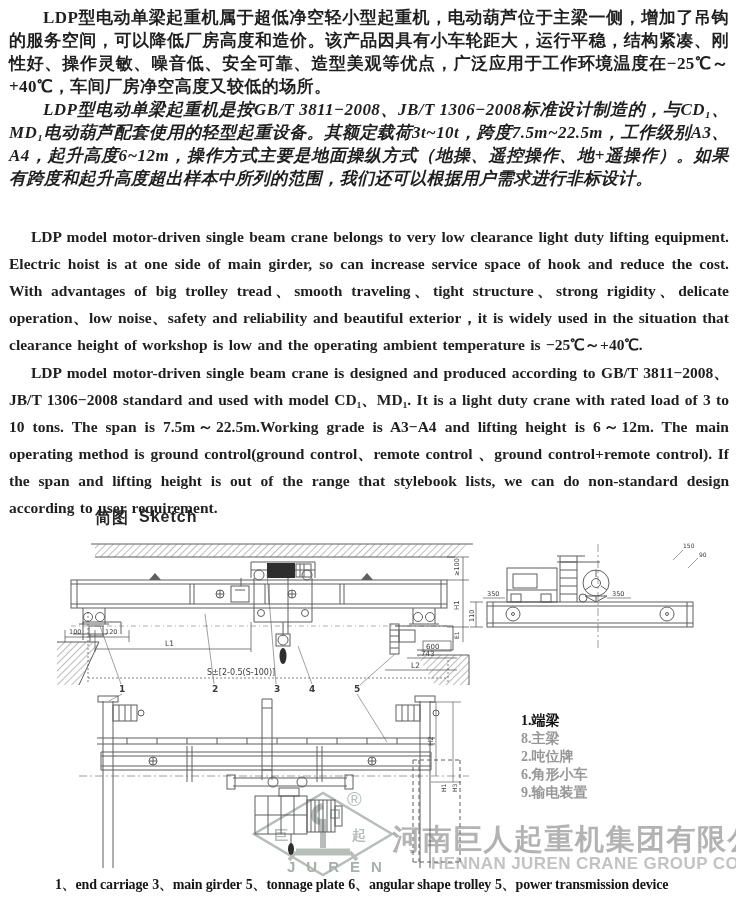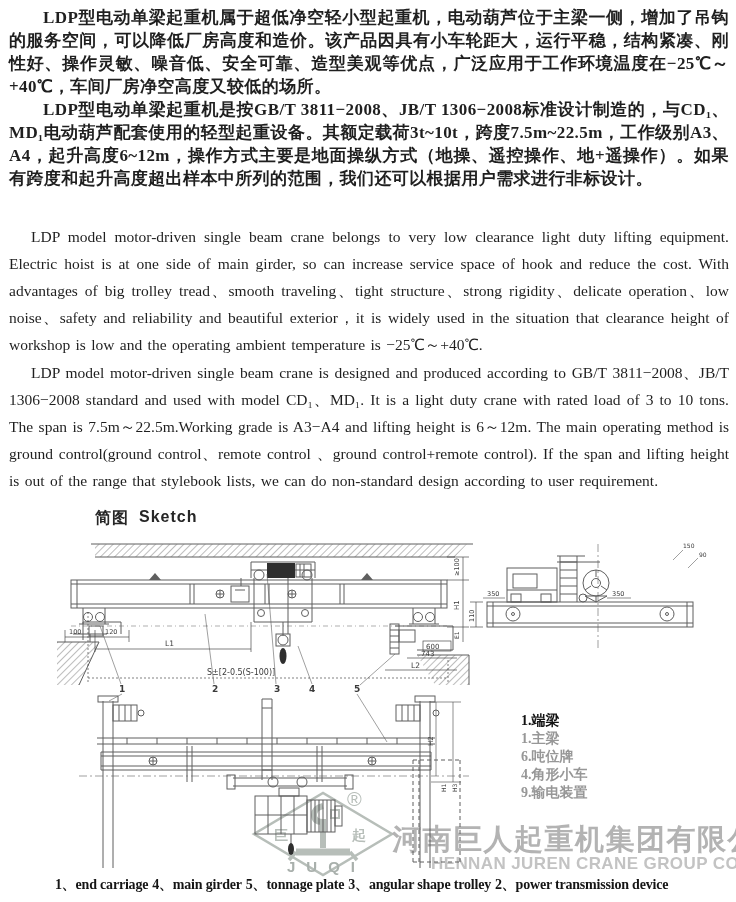--- a/index.html
+++ b/index.html
@@ -1,22 +1,22 @@
 <!DOCTYPE html>
 <html><head>
 <meta charset="utf-8">
 <style>
   html,body{margin:0;padding:0;background:#888;}
   .page{position:relative;width:736px;height:902px;background:#ffffff;overflow:hidden;
         font-family:"Liberation Serif",serif;color:#1f1f1f;}
   .para{position:absolute;left:9px;right:7px;margin:0;text-align:justify;}
   .cn{font-size:17px;line-height:23px;font-weight:600;letter-spacing:0.4px;text-indent:34px;}
   .cn1{top:6px;}
-  .cn2{top:98px;}
-  .en{font-size:15.5px;line-height:27px;font-weight:400;text-indent:22px;word-spacing:1.5px;}
+  .cn2{top:98px;font-style:italic;}
+  .en{font-size:15.5px;line-height:27px;font-weight:700;text-indent:22px;word-spacing:1.5px;}
   .en1{top:223px;}
   .en2{top:359px;}
   .sketch-heading{position:absolute;left:95px;top:508px;margin:0;
         font-family:"Liberation Sans",sans-serif;font-size:16px;font-weight:600;color:#262626;
         letter-spacing:1px;display:flex;gap:10px;}
   
   .wm{position:absolute;z-index:1;}
   .wm-logo{left:248px;top:788px;}
   .wm-r{left:347px;top:788px;font-size:20px;color:#b7beb9;font-family:"Liberation Sans",sans-serif;}
   .wm-juqi{left:287px;top:858px;font-family:"Liberation Sans",sans-serif;font-weight:bold;
@@ -54,21 +54,21 @@
       <polygon points="6,46 75,5 144,46 75,87" stroke-width="2.5"></polygon>
       <path d="M75,18 q-9,2 -9,9 q0,7 9,7 V60" stroke-width="6"></path>
       <path d="M48,64 H102" stroke-width="7"></path>
       <path d="M48,64 L41,72 M102,64 L109,72" stroke-width="3.5"></path>
       <rect x="83" y="22" width="8" height="8" stroke-width="2"></rect>
     </g>
     <text x="26" y="52" font-size="14" fill="#b7beb9" font-weight="bold">巨</text>
     <text x="104" y="52" font-size="14" fill="#b7beb9" font-weight="bold">起</text>
   </svg>
   <div class="wm wm-r">®</div>
-  <div class="wm wm-juqi">JUQI</div>
+  <div class="wm wm-juqi">JUREN</div>
   <div class="wm wm-cn">河南巨人起重机集团有限公司</div>
   <div class="wm wm-en">HENNAN JUREN CRANE GROUP CO.LTD</div>
 
   <svg class="diagram" width="681" height="340" viewBox="0 0 681 340">
     <defs>
       <pattern id="hx" width="5" height="5" patternUnits="userSpaceOnUse" patternTransform="rotate(45)">
         <line x1="0" y1="0" x2="0" y2="5" stroke="#7c7c7c" stroke-width="1"></line>
       </pattern>
     </defs>
 
@@ -250,27 +250,27 @@
         <path d="M375,164 H406 M381,164 V238 M398,164 V244 M376,244 H406"></path>
       </g>
     </g>
     <text x="378" y="208" font-size="7" transform="rotate(-90 378 208)">H2</text>
     <text x="391" y="254" font-size="6" transform="rotate(-90 391 254)">H1</text>
     <text x="402" y="254" font-size="6" transform="rotate(-90 402 254)">H3</text>
   </svg>
 
   <div class="parts-list">
     <div class="part-1">1.端梁</div>
-    <div class="part-rest">1.主梁</div>
-    <div class="part-rest">6.吨位牌</div>
-    <div class="part-rest">4.角形小车</div>
+    <div class="part-rest">8.主梁</div>
+    <div class="part-rest">2.吨位牌</div>
+    <div class="part-rest">6.角形小车</div>
     <div class="part-rest">9.输电装置</div>
   </div>
 
   <div class="caption">
     <span>1、end carriage</span>
-    <span>4、main girder</span>
+    <span>3、main girder</span>
     <span>5、tonnage plate</span>
-    <span>3、angular shape trolley</span>
-    <span>2、power transmission device</span>
+    <span>6、angular shape trolley</span>
+    <span>5、power transmission device</span>
   </div>
 
 </div>
 
 </body></html>

